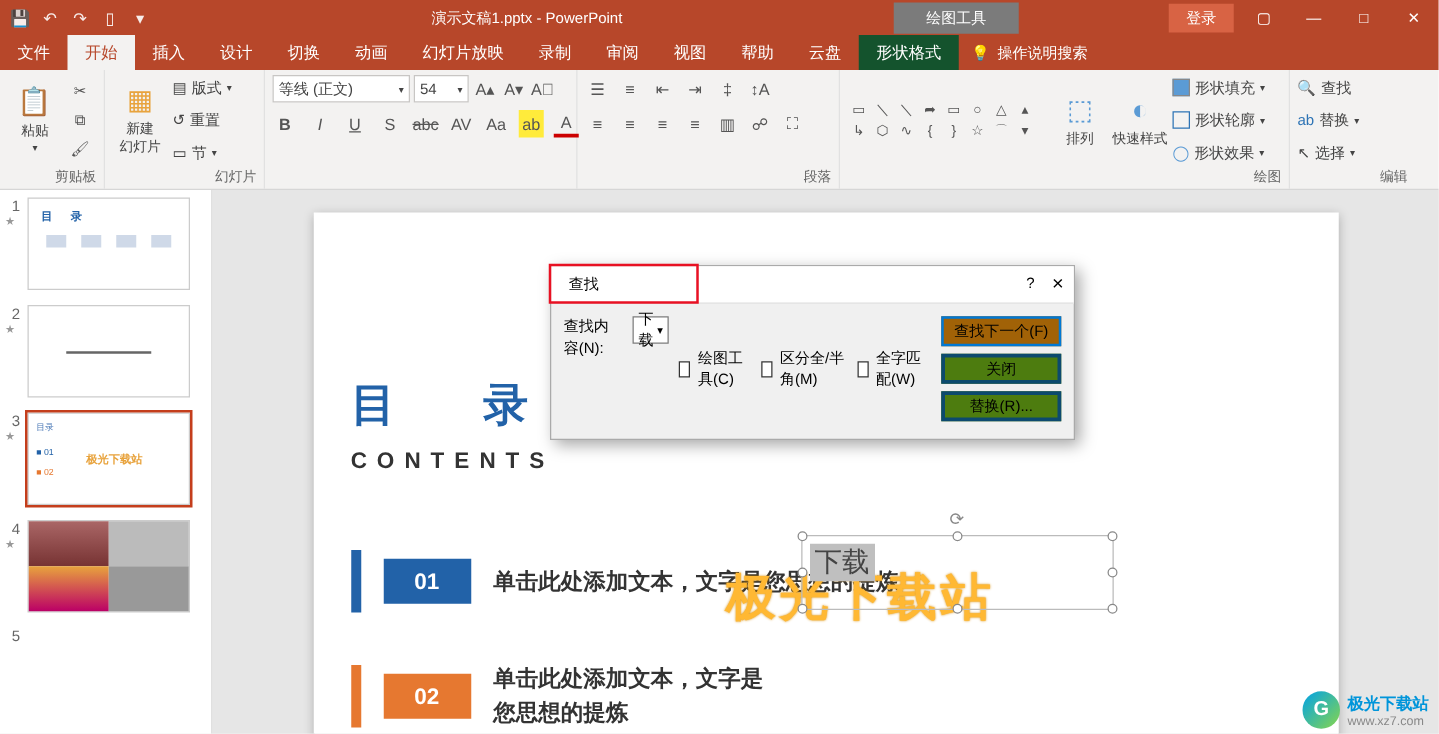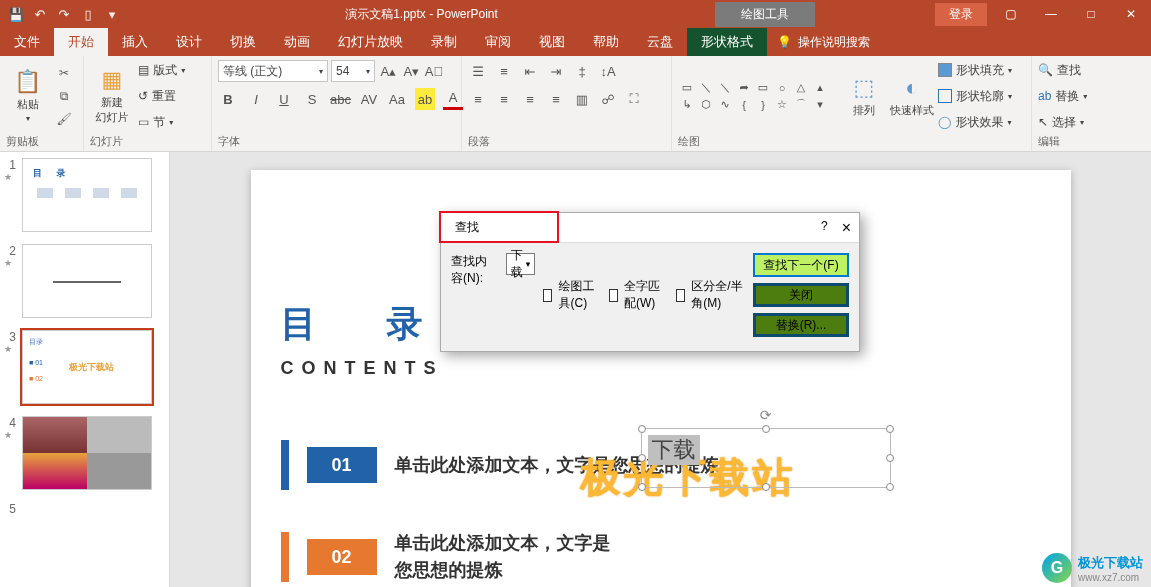--- a/index.html
+++ b/index.html
@@ -19,21 +19,21 @@
 .tabbar { height:28px; background:#b7472a; display:flex; align-items:center; color:#fff; font-size:13px; }
 .tabbar .tab { padding:0 14px; height:100%; display:flex; align-items:center; cursor:pointer; }
 .tabbar .tab.active { background:#f3f2f1; color:#b7472a; }
 .tabbar .tab.context { background:#14532d; color:#fff; }
 .tabbar .bulb { padding:0 10px; display:flex; align-items:center; gap:6px; font-size:12px; }
 
 
 .ribbon { height:96px; background:#f3f2f1; border-bottom:1px solid #d6d6d6; display:flex; }
 .group { border-right:1px solid #e1e1e1; display:flex; flex-direction:column; justify-content:space-between; padding:4px 6px 2px; }
 .group .body { flex:1; display:flex; align-items:center; gap:4px; }
-.group .label { text-align:left; font-size:11px; color:#666; padding-top:2px; }
+.group .label { text-align:right; font-size:11px; color:#666; padding-top:2px; }
 .bigbtn { display:flex; flex-direction:column; align-items:center; justify-content:center; width:44px; gap:2px; font-size:11px; color:#444; }
 .bigbtn .ico { font-size:22px; }
 .smallcol { display:flex; flex-direction:column; gap:3px; }
 .smallrow { display:flex; align-items:center; gap:3px; }
 .smallbtn { width:20px; height:20px; display:flex; align-items:center; justify-content:center; font-size:12px; color:#555; border:1px solid transparent; }
 .combo { height:22px; border:1px solid #c8c6c4; background:#fff; display:flex; align-items:center; padding:0 4px; font-size:12px; color:#444; }
 .combo.font { width:110px; }
 .combo.size { width:44px; }
 .txtbtn { min-width:20px; height:22px; display:flex; align-items:center; justify-content:center; font-size:13px; color:#555; }
 .shape-gallery { width:160px; display:flex; flex-wrap:wrap; gap:1px; }
@@ -79,21 +79,21 @@
 .selected-text { position:absolute; top:6px; left:6px; background:#bfbfbf; color:#444; font-size:22px; padding:0 4px; }
 
 
 .find-dialog { position:absolute; top:60px; left:270px; width:420px; background:#f0f0f0; border:1px solid #aaa; box-shadow:4px 4px 12px rgba(0,0,0,.35); font-size:12px; }
 .find-dialog .dlg-title { height:30px; display:flex; align-items:center; justify-content:space-between; padding:0 8px 0 10px; background:#fff; border-bottom:1px solid #ddd; }
 .redbox { position:absolute; top:-2px; left:-2px; width:120px; height:32px; border:2px solid #e81123; pointer-events:none; }
 .dlg-body { padding:10px 10px 14px; display:flex; gap:8px; }
 .dlg-left { flex:1; display:flex; flex-direction:row; gap:8px; }
 .dlg-right { width:96px; display:flex; flex-direction:column; gap:6px; }
 .dlg-btn { height:24px; border:3px solid #0c4a6e; background:#4d7c0f; display:flex; align-items:center; justify-content:center; font-size:12px; }
-.dlg-btn.primary { border:2px solid #0078d4; background:#bef264; }
+.dlg-btn.primary { border:2px solid #0078d4; background:#a16207; }
 .find-input { height:22px; border:1px solid #7a7a7a; background:#fff; display:flex; align-items:center; justify-content:space-between; padding:0 4px; }
 .chk { display:flex; align-items:center; gap:6px; }
 .chk .box { width:13px; height:13px; border:1px solid #333; background:#fff; }
 
 .brand { position:absolute; bottom:4px; right:8px; display:flex; align-items:center; gap:6px; font-size:12px; }
 .brand .logo { width:30px; height:30px; border-radius:50%; display:flex; align-items:center; justify-content:center; color:#fff; background:linear-gradient(135deg,#00a2e8,#88d64b); font-weight:bold; font-size:16px; }
 .brand .txt .line1 { color:#0095da; font-weight:bold; font-size:13px; }
 .brand .txt .line2 { color:#888; font-size:10px; }
 </style>
 </head>
@@ -204,21 +204,20 @@
         <span class="txtbtn" style="font-style:italic">I</span>
         <span class="txtbtn" style="text-decoration:underline">U</span>
         <span class="txtbtn">S</span>
         <span class="txtbtn" style="text-decoration:line-through">abc</span>
         <span class="txtbtn">AV</span>
         <span class="txtbtn">Aa</span>
         <span class="txtbtn" style="background:#ffeb3b;padding:0 2px">ab</span>
         <span class="txtbtn" style="border-bottom:3px solid #c00">A</span>
       </div>
     </div>
-    <div class="label">字体</div>
   </div>
 
   <div class="group" style="width:210px">
     <div class="body" style="flex-direction:column;align-items:flex-start;gap:6px">
       <div class="smallrow" style="gap:6px">
         <span class="txtbtn">☰</span>
         <span class="txtbtn">≡</span>
         <span class="txtbtn">⇤</span>
         <span class="txtbtn">⇥</span>
         <span class="txtbtn">‡</span>
@@ -417,25 +416,25 @@
           <div class="find-input">
             <span>下载</span>
             <span style="font-size:9px">▾</span>
           </div>
           <div class="chk">
               <span class="box"></span>
               <span>绘图工具(C)</span>
             </div>
           <div class="chk">
               <span class="box"></span>
-              <span>全字匹配(W)</span>
+              <span>区分全/半角(M)</span>
             </div>
           <div class="chk">
               <span class="box"></span>
-              <span>区分全/半角(M)</span>
+              <span>全字匹配(W)</span>
             </div>
         </div>
         <div class="dlg-right">
           <div class="dlg-btn primary">查找下一个(F)</div>
           <div class="dlg-btn">关闭</div>
           <div class="dlg-btn">替换(R)...</div>
         </div>
       </div>
     </div>
 

